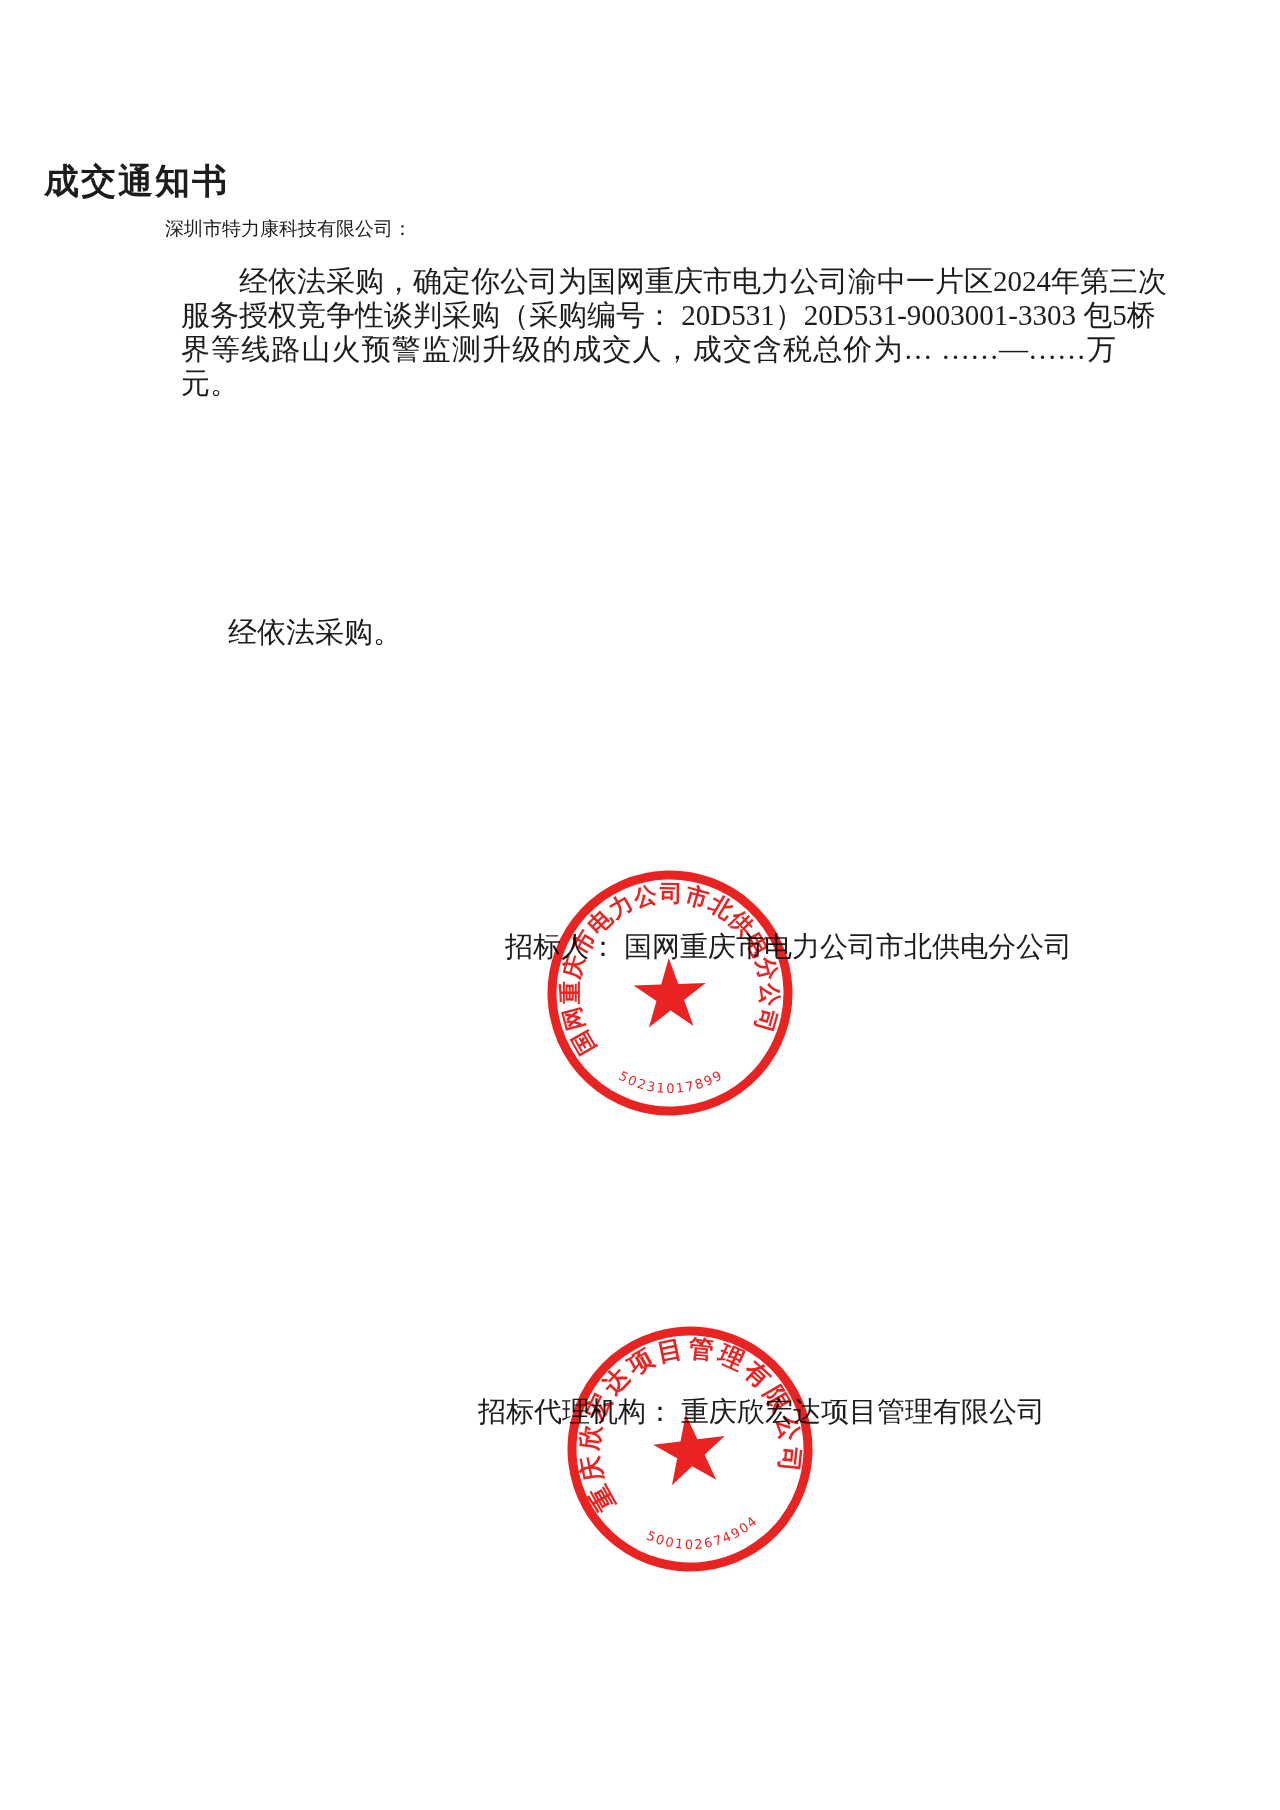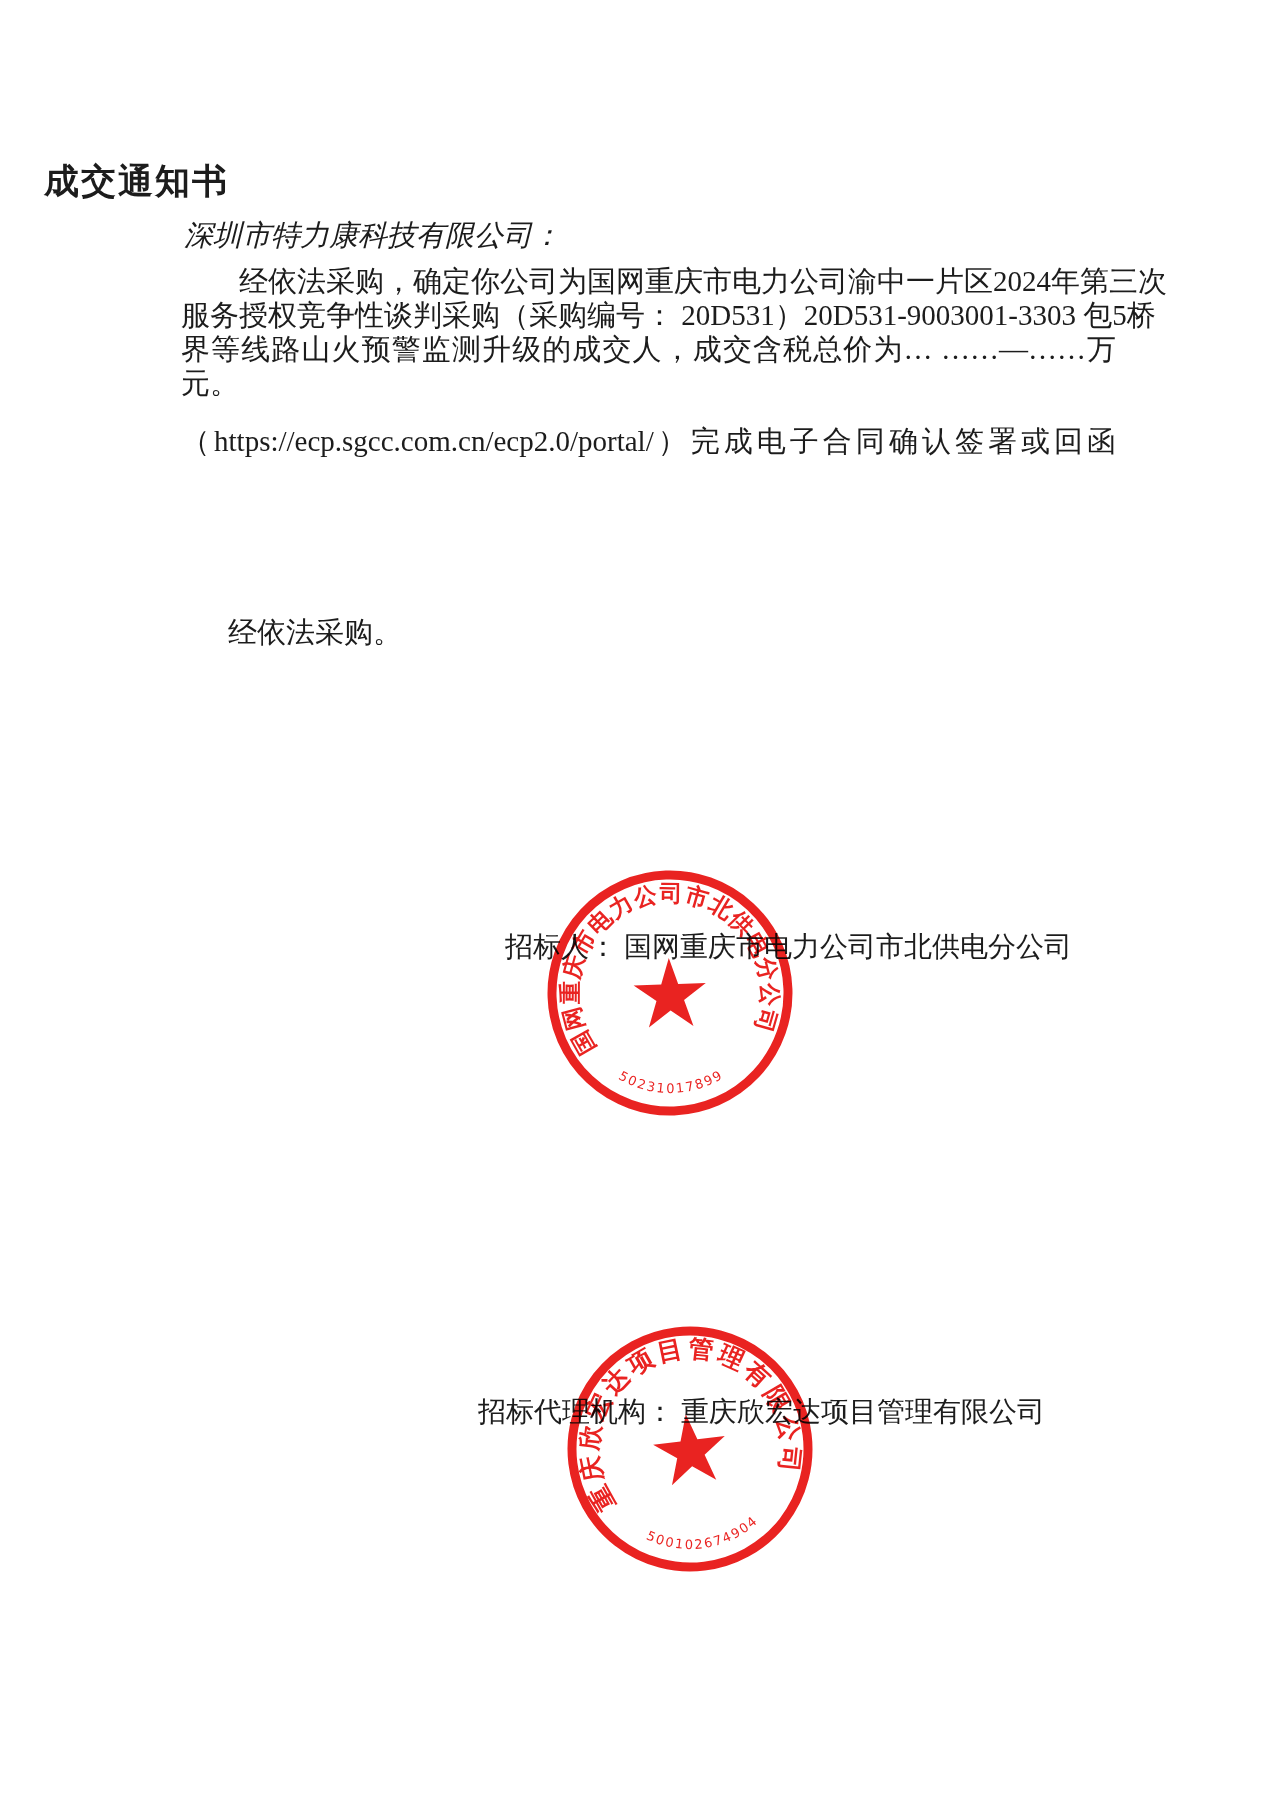--- a/index.html
+++ b/index.html
@@ -26,24 +26,23 @@
     top: 158px;
     width: 1070px;
     text-align: left;
     font-size: 35px;
     font-weight: bold;
     letter-spacing: 2px;
     padding-left: 44px;
   }
   .addressee {
     position: absolute;
-    left: 184px;
+    left: 165px;
     top: 216px;
-    font-size: 29px;
-    font-style: italic;
+    font-size: 19px;
   }
   .para {
     position: absolute;
     left: 170px;
     width: 935px;
     font-size: 29px;
     margin-left: 11px;
   }
   .para .line {
     text-align: justify;
@@ -95,21 +94,20 @@
 
   <div class="addressee">深圳市特力康科技有限公司：</div>
 
   <div class="para para1">
     <div class="line indent">经依法采购，确定你公司为国网重庆市电力公司渝中一片区2024年第三次</div>
     <div class="line">服务授权竞争性谈判采购（采购编号： 20D531）20D531-9003001-3303 包5桥</div>
     <div class="line last">界等线路山火预警监测升级的成交人，成交含税总价为… ……—……万元。</div>
   </div>
 
   <div class="para para2">
-    <div class="line">（https://ecp.sgcc.com.cn/ecp2.0/portal/）完成电子合同确认签署或回函</div>
   </div>
 
   <div class="closing">经依法采购。</div>
 
   <div class="sig-line sig-bidder">招标人： 国网重庆市电力公司市北供电分公司</div>
 
   <div class="sig-line sig-agency">招标代理机构： 重庆欣宏达项目管理有限公司</div>
 
   <div class="stamp stamp-bidder">
     <svg viewBox="0 0 254 254" xmlns="http://www.w3.org/2000/svg">

